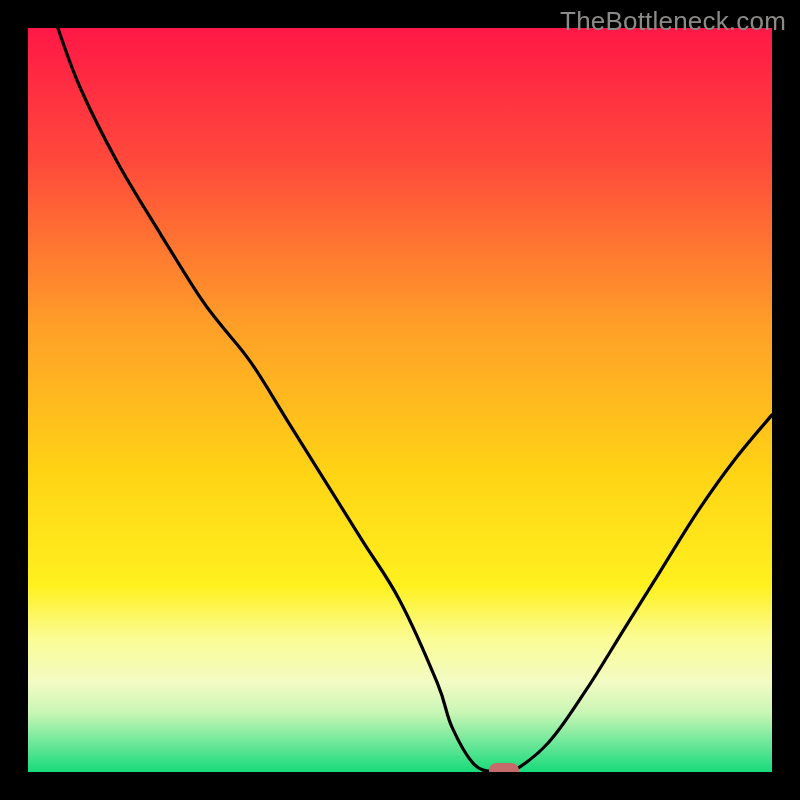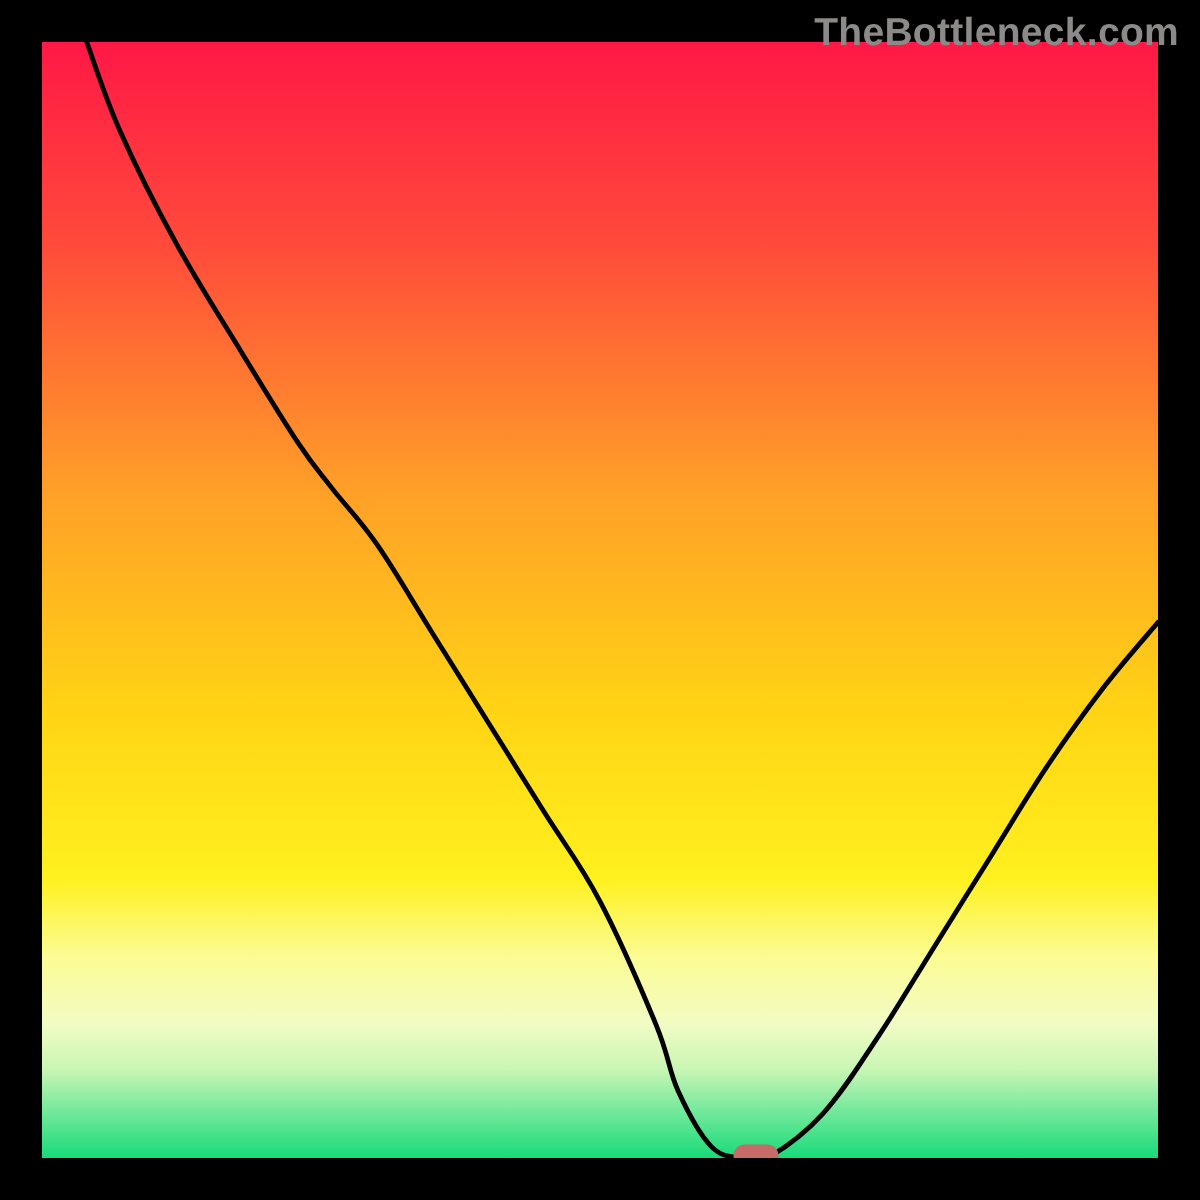--- a/index.html
+++ b/index.html
@@ -15,21 +15,21 @@
     width: 800px;
     height: 800px;
     background: #000;
   }
   .watermark {
     position: absolute;
     top: 6px;
     right: 14px;
     font-family: Arial, Helvetica, sans-serif;
     font-size: 26px;
-    font-weight: 700;
+    font-weight: 400;
     color: #8b8a88;
     letter-spacing: 0.2px;
     z-index: 5;
   }
   .plot {
     position: absolute;
     left: 28px;
     top: 28px;
     width: 744px;
     height: 744px;

